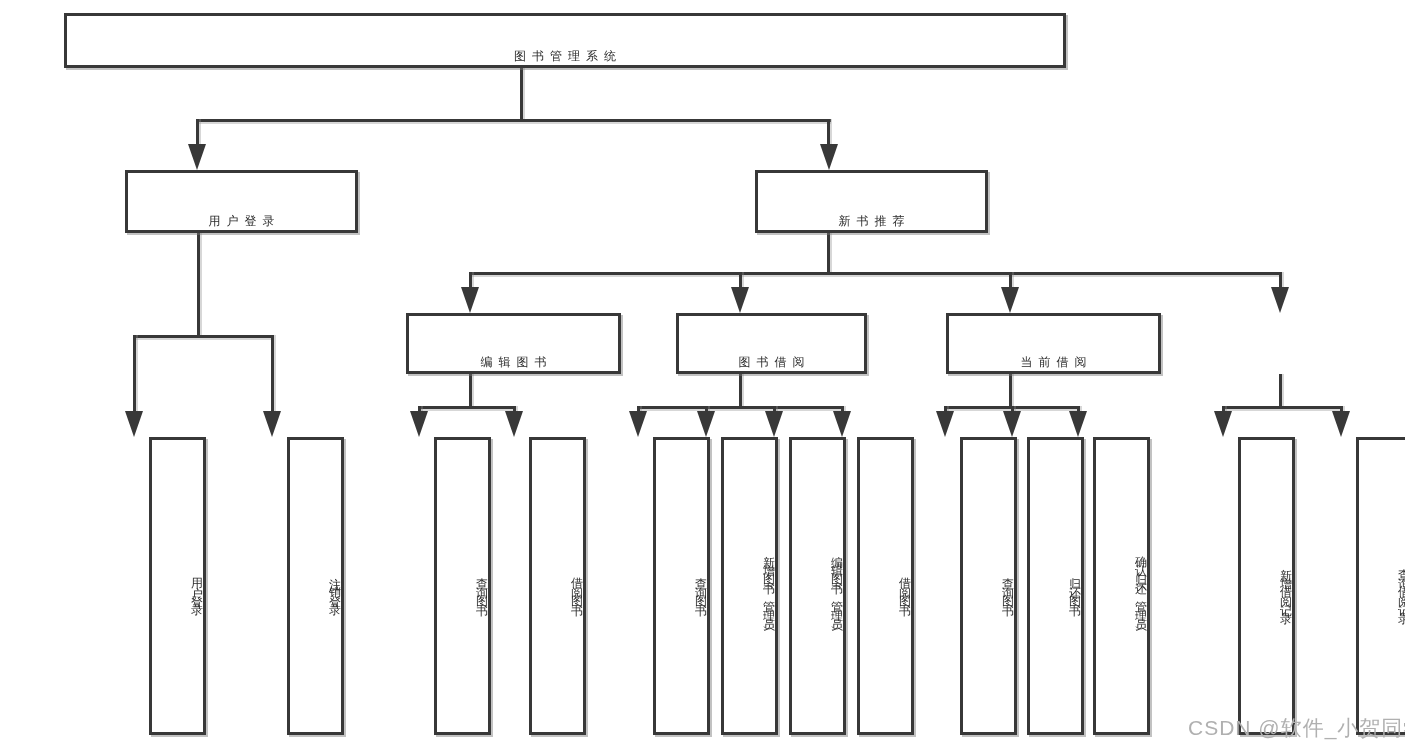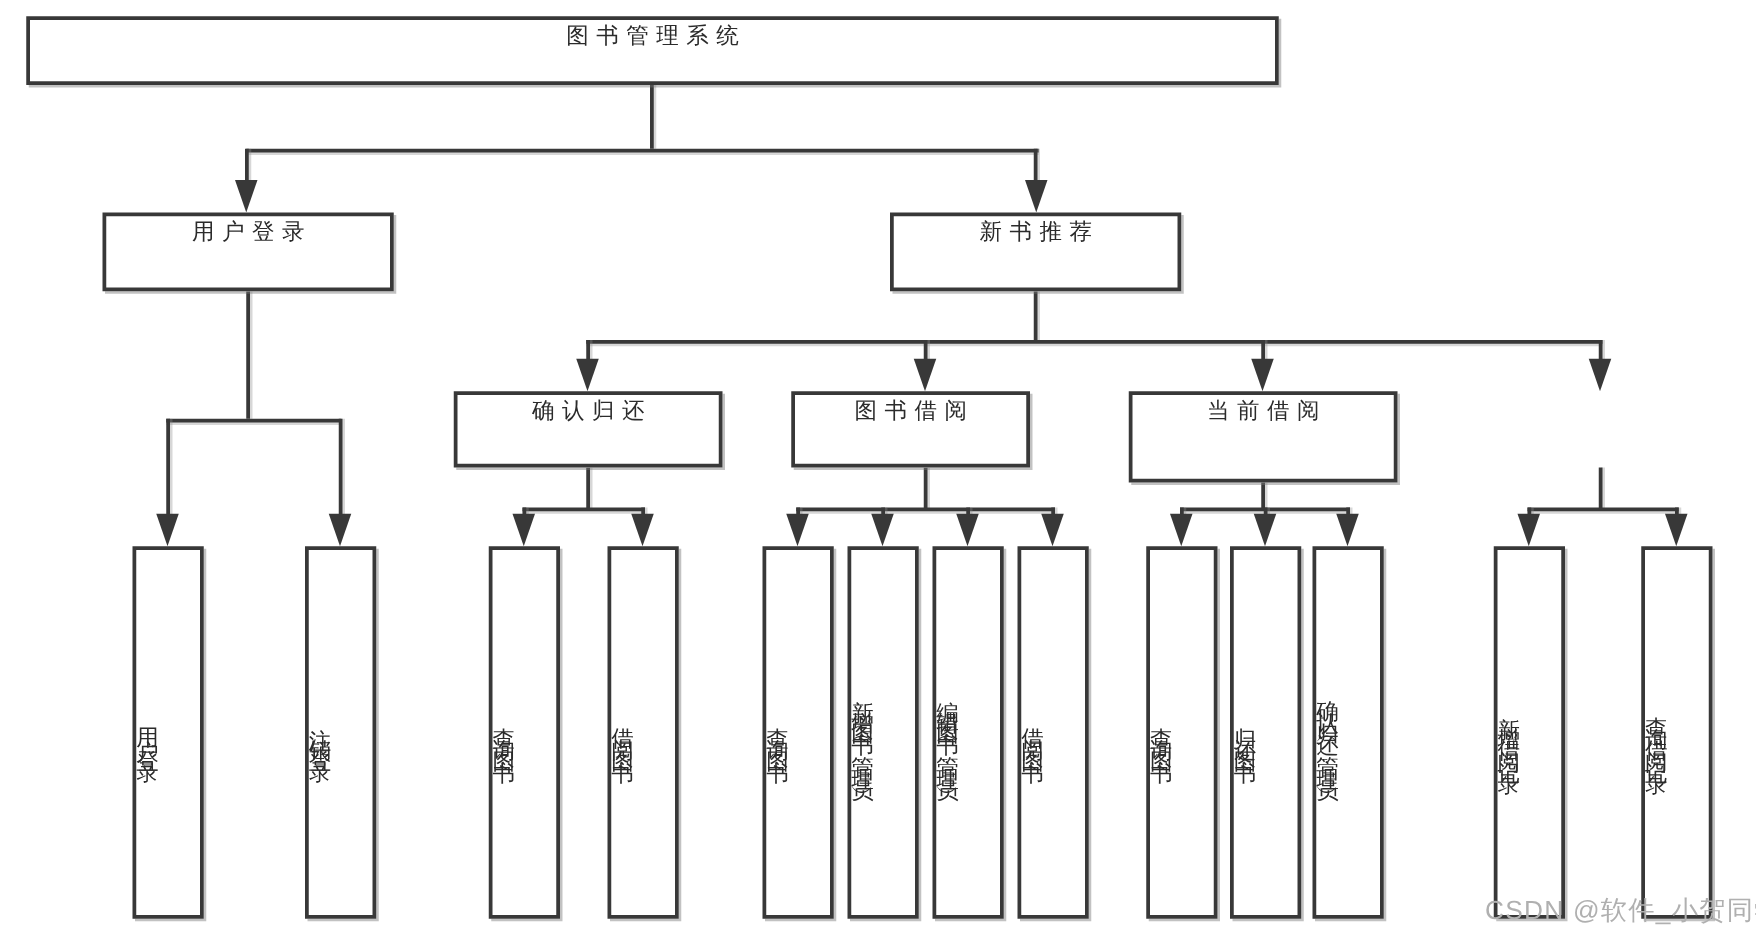--- a/index.html
+++ b/index.html
@@ -5,27 +5,28 @@
   html,body{margin:0;padding:0;background:#ffffff;}
   body{font-family:"Liberation Sans","DejaVu Sans",sans-serif;}
   #diagram{position:relative;width:1405px;height:747px;background:#ffffff;overflow:hidden;}
 
   .box{
     position:absolute;
     box-sizing:border-box;
     background:#ffffff;
     border:3px solid #383838;
     box-shadow:2px 2px 0 rgba(120,120,120,0.45);
-    display:flex;align-items:flex-start;justify-content:center;
+    display:flex;align-items:flex-end;justify-content:center;
     color:#2b2b2b;
-    font-size:18px;
+    font-size:12px;
     letter-spacing:6px;
     text-indent:6px;
     white-space:nowrap;
     z-index:2;
+    margin-left:43px;
   }
   .vbox{
     writing-mode:vertical-lr;
     text-orientation:mixed;
     letter-spacing:9px;
     text-indent:0;
     line-height:1;
   }
   .vbox span{display:block;}
 
@@ -86,26 +87,26 @@
   <div class="vline" style="left:469px;top:272px;height:18px;"></div>
   <div class="arrow" style="left:461px;top:287px;"></div>
   <div class="vline" style="left:739px;top:272px;height:18px;"></div>
   <div class="arrow" style="left:731px;top:287px;"></div>
   <div class="vline" style="left:1009px;top:272px;height:18px;"></div>
   <div class="arrow" style="left:1001px;top:287px;"></div>
   <div class="vline" style="left:1279px;top:272px;height:18px;"></div>
   <div class="arrow" style="left:1271px;top:287px;"></div>
 
   <div class="box" style="left:363px;top:313px;width:215px;height:61px;">
-    <span>确认归还</span>
+    <span>编辑图书</span>
   </div>
   <div class="box" style="left:633px;top:313px;width:191px;height:61px;">
     <span>图书借阅</span>
   </div>
-  <div class="box" style="left:903px;top:313px;width:215px;height:73px;">
+  <div class="box" style="left:903px;top:313px;width:215px;height:61px;">
     <span>当前借阅</span>
   </div>
 
   <div class="vline" style="left:469px;top:374px;height:34px;"></div>
   <div class="hline" style="left:418px;top:406px;width:98px;"></div>
   <div class="vline" style="left:418px;top:406px;height:9px;"></div>
   <div class="arrow" style="left:410px;top:411px;"></div>
   <div class="vline" style="left:513px;top:406px;height:9px;"></div>
   <div class="arrow" style="left:505px;top:411px;"></div>
 

